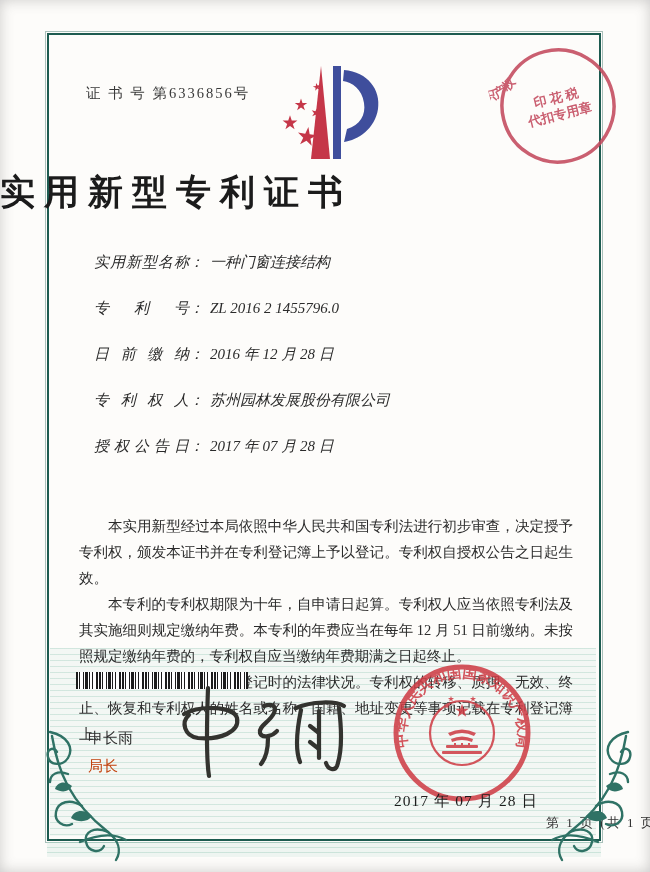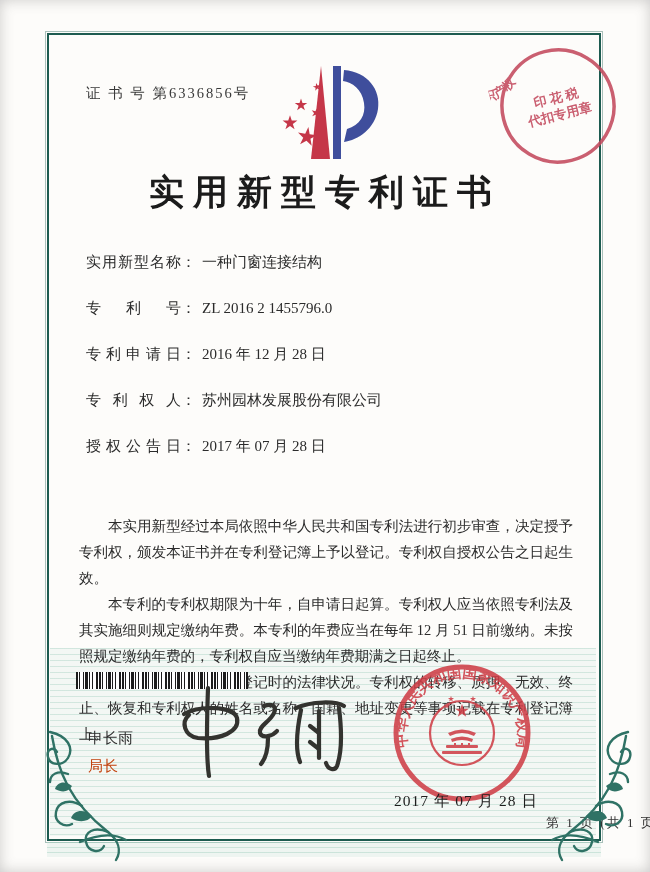--- a/index.html
+++ b/index.html
@@ -24,24 +24,24 @@
   }
   .below-band{
     position:absolute;left:47px;top:842px;width:554px;height:15px;
     background-color:rgba(208,233,223,.35);
     background-image:repeating-linear-gradient(180deg,rgba(140,196,176,.35) 0 1px,rgba(255,255,255,0) 1px 5px);
   }
   .cert-no{position:absolute;left:86px;top:84px;font-size:14.5px;letter-spacing:2px;color:#3a3a3a;}
   .logo{position:absolute;left:262px;top:62px;width:126px;height:102px;}
   .tax-stamp{position:absolute;left:494px;top:42px;width:128px;height:128px;transform:rotate(-14deg);opacity:.88;}
   .title{
-    position:absolute;left:0;top:169px;width:100%;text-align:center;
+    position:absolute;left:0;top:169px;width:100%;
     font-size:35px;font-weight:bold;letter-spacing:9px;color:#1b1b1b;
   }
-  .fields{position:absolute;left:86px;top:251px;width:460px;}
+  .fields{position:absolute;left:94px;top:251px;width:460px;font-style:italic;}
   .field-row{margin-bottom:24px;font-size:15px;line-height:22px;white-space:nowrap;color:#2b2b2b;}
   .flabel{display:inline-block;width:95px;text-align:justify;text-align-last:justify;vertical-align:top;}
   .fcolon{display:inline-block;margin-right:6px;}
   .paras{
     position:absolute;left:79px;top:513px;width:494px;
     font-size:14.5px;line-height:26px;text-align:justify;color:#2b2b2b;
   }
   .paras p{margin:0;text-indent:2em;}
   .barcode{
     position:absolute;left:76px;top:672px;width:172px;height:17px;
@@ -109,21 +109,21 @@
   <div class="title">实用新型专利证书</div>
 
   <div class="fields">
     <div class="field-row">
       <span class="flabel">实用新型名称</span><span class="fcolon">：</span><span>一种门窗连接结构</span>
     </div>
     <div class="field-row">
       <span class="flabel">专利号</span><span class="fcolon">：</span><span>ZL 2016 2 1455796.0</span>
     </div>
     <div class="field-row">
-      <span class="flabel">专利申请日</span><span class="fcolon">：</span><span>2016 年 12 月 28 日</span>
+      <span class="flabel">日前缴纳</span><span class="fcolon">：</span><span>2016 年 12 月 28 日</span>
     </div>
     <div class="field-row">
       <span class="flabel">专利权人</span><span class="fcolon">：</span><span>苏州园林发展股份有限公司</span>
     </div>
     <div class="field-row">
       <span class="flabel">授权公告日</span><span class="fcolon">：</span><span>2017 年 07 月 28 日</span>
     </div>
   </div>
 
   <div class="paras">

